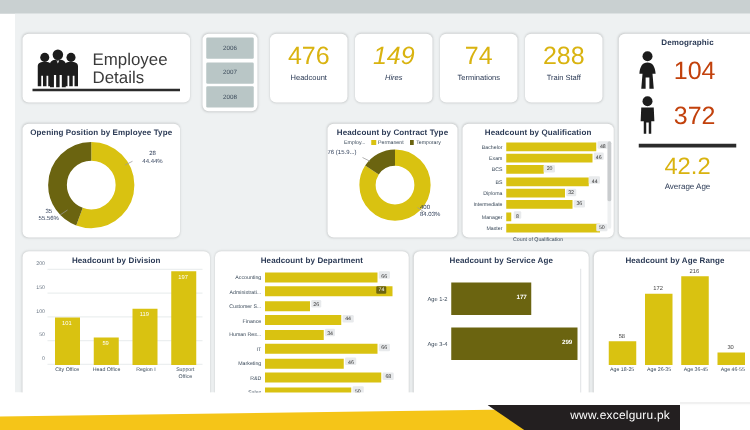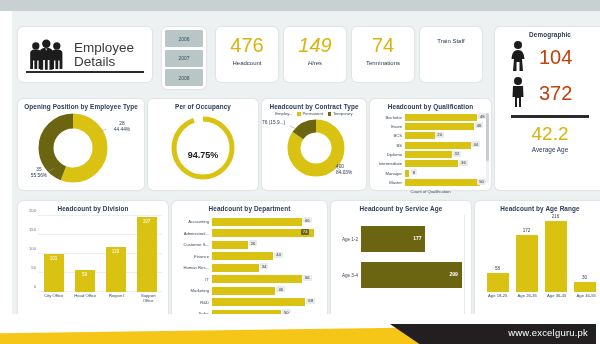--- a/index.html
+++ b/index.html
@@ -21,21 +21,21 @@
   }
   .body-area {
     position: absolute; left: 0; top: 11px;
     width: 600px; height: 303px;
     background: #eef1f2;
     padding: 4px;
     margin-left: 12px;
   }
   .footer {
     position: absolute; left: 0; top: 314px;
-    width: 596px; height: 30px;
+    width: 544px; height: 30px;
     background: #ffffff;
     overflow: hidden;
   }
   .footer-yellow {
     position: absolute; left: 0; top: 12px;
     width: 520px; height: 18px;
     background: #f5c518;
     clip-path: polygon(0 100%, 0 40%, 100% 0, 100% 100%);
   }
   .footer-black {
@@ -187,20 +187,21 @@
     </div>
     <div class="card kpi" id="kpi-hires">
       <div class="kpi-value">149</div>
       <div class="kpi-label">Hires</div>
     </div>
     <div class="card kpi" id="kpi-terminations">
       <div class="kpi-value">74</div>
       <div class="kpi-label">Terminations</div>
     </div>
     <div class="card kpi" id="kpi-trainstaff">
+      <div class="kpi-value">288</div>
       <div class="kpi-label">Train Staff</div>
     </div>
 
     <div class="card" id="demographic">
       <div class="card-title">Demographic</div>
       <div class="demo-row">
         <svg width="18" height="34" viewBox="0 0 18 34">
           <circle cx="9" cy="5" r="4" fill="#1c1c1c"></circle>
           <path d="M9 10 C5 10 3 13 2.5 19 L5 19 L4 31 L7.5 31 L7.5 22 L10.5 22 L10.5 31 L14 31 L13 19 L15.5 19 C15 13 13 10 9 10 Z" fill="#1c1c1c"></path>
         </svg>
@@ -231,32 +232,20 @@
         </svg>
         <div class="slice-label" style="left:86px; top:11px; width:36px;">
           <span>28</span><br><span style="white-space:nowrap">44.44%</span>
         </div>
         <div class="slice-label" style="left:2px; top:57px; width:38px;">
           <span>35</span><br><span style="white-space:nowrap">55.56%</span>
         </div>
       </div>
     </div>
 
-    <div class="card" id="occupancy">
-      <div class="card-title">Per of Occupancy</div>
-      <div class="donut-wrap">
-        <svg width="110" height="76" viewBox="0 0 110 76">
-          <g transform="translate(55,38)">
-            <circle r="29" fill="none" stroke="#ffffff" stroke-width="5"></circle>
-            <circle r="29" fill="none" stroke="#d9c211" stroke-width="5" stroke-dasharray="172.7 9.5" transform="rotate(-90)"></circle>
-          </g>
-        </svg>
-        <div class="gauge-value">94.75%</div>
-      </div>
-    </div>
 
     <div class="card" id="contract-type">
       <div class="card-title">Headcount by Contract Type</div>
       <div class="legend">
         <span>Employ...</span>
         <span><span class="dot" style="background:#d9c211"></span><span>Permanent</span></span>
         <span><span class="dot" style="background:#6b6410"></span><span>Temporary</span></span>
       </div>
       <div class="donut-wrap" style="height:72px">
         <svg width="104" height="66" viewBox="0 0 104 66">

